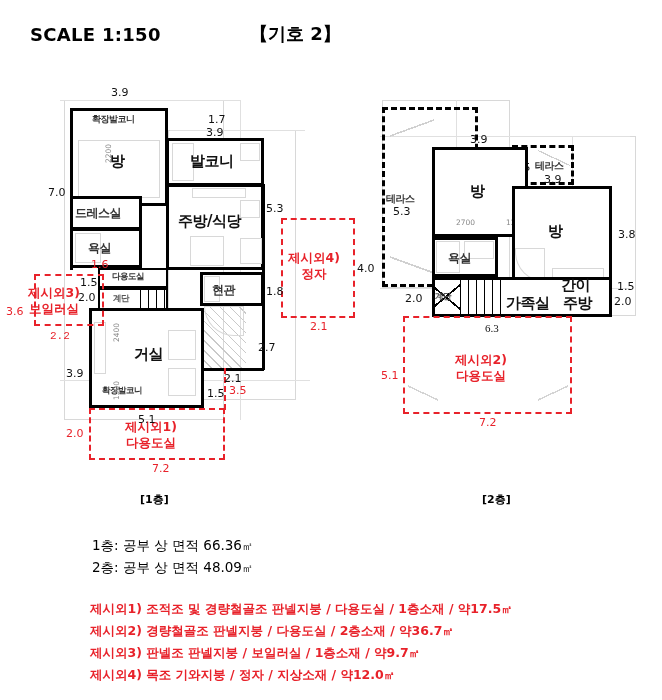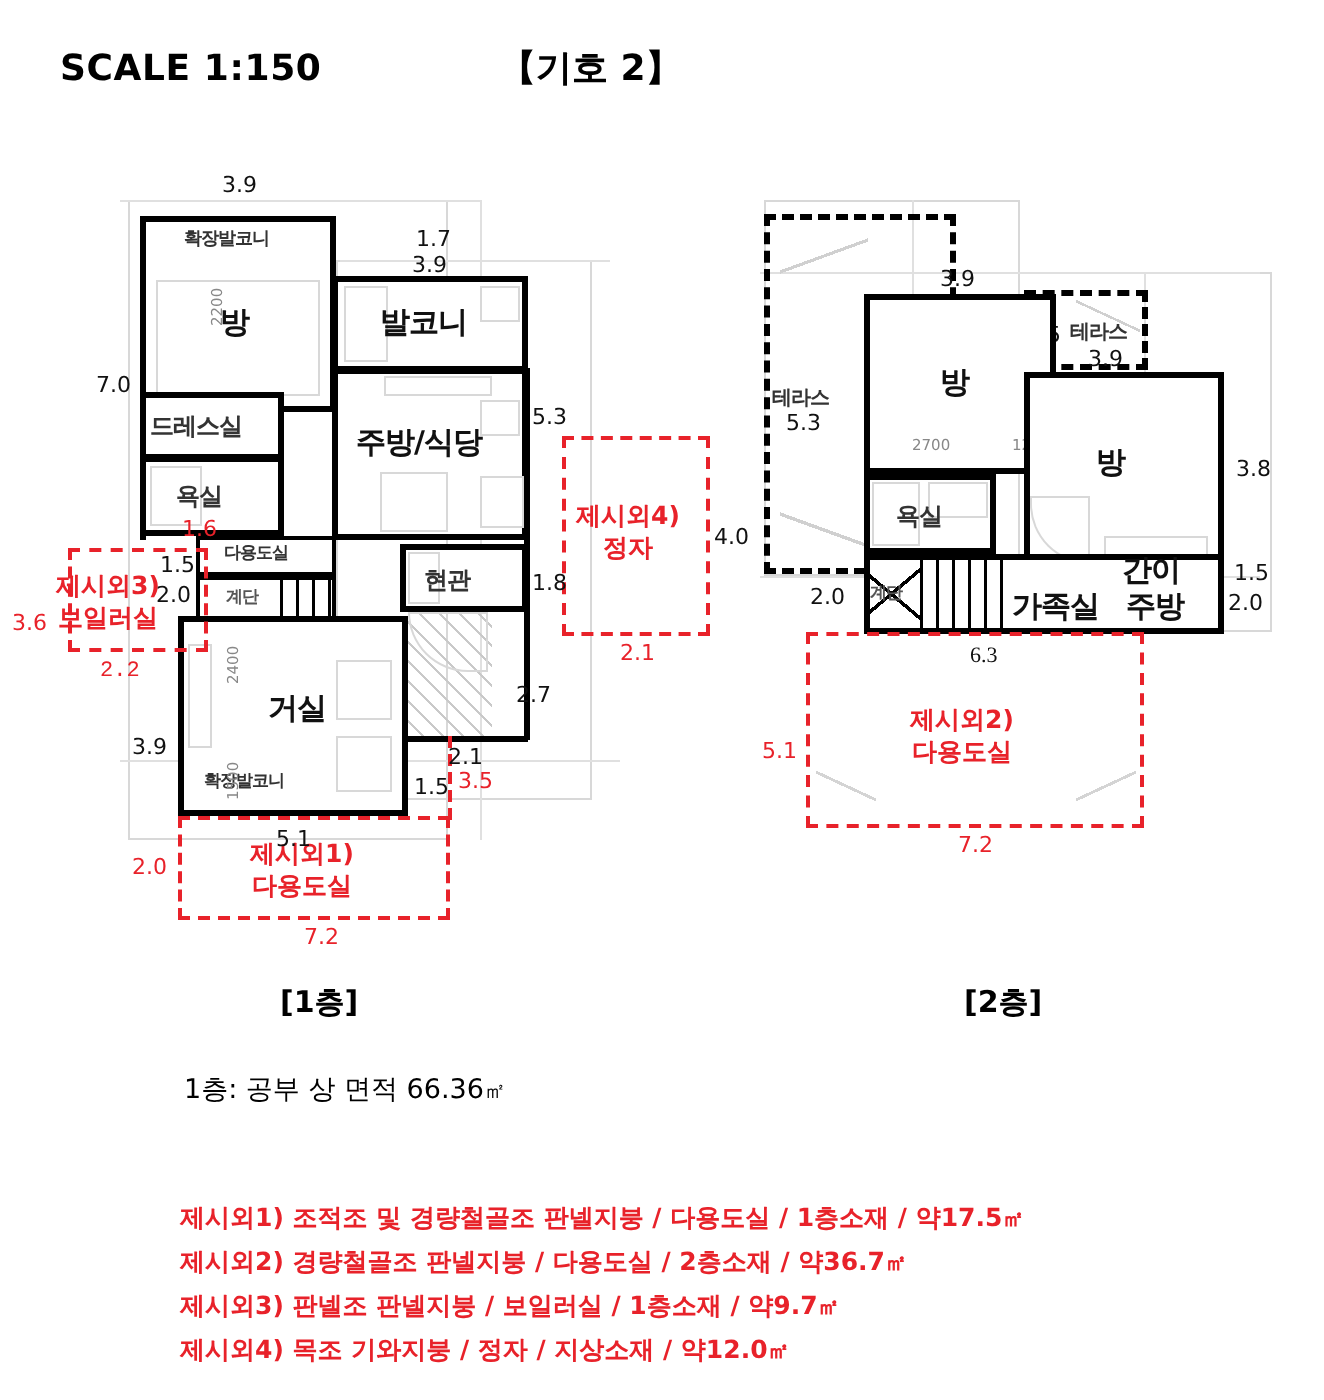--- a/index.html
+++ b/index.html
@@ -104,21 +104,21 @@
       repeating-linear-gradient(to right,
         #000 0px, #000 1.5px, transparent 1.5px, transparent 8px);
   }
   .hatch45 {
     background:
       repeating-linear-gradient(45deg,
         #c9c9c9 0px, #c9c9c9 1px, transparent 1px, transparent 7px);
   }
 
   .floor-caption {
-    font-size: 15px;
+    font-size: 11px;
     font-weight: bold;
   }
 
   
   #area-block {
     left: 92px; top: 534px;
     font-size: 13.5px;
     font-weight: normal;
     line-height: 1.65;
   }
@@ -304,20 +304,23 @@
   <div class="abs dim" style="left:257px;top:280px;">1.5</div>
   <div class="abs dim" style="left:254px;top:295px;">2.0</div>
 
   <div class="abs floor-caption" style="left:122px;top:492px;">[2층]</div>
 </div>
 
 <div class="abs" id="area-block">
   <div>
     <span>1층: 공부 상 면적 66.36</span><span class="unit">㎡</span>
   </div>
+  <div>
+    <span>2층: 공부 상 면적 48.09</span><span class="unit">㎡</span>
+  </div>
 </div>
 
 <div class="abs" id="legend-block">
   <div>
     <span>제시외1) 조적조 및 경량철골조 판넬지붕 / 다용도실 / 1층소재 / 약17.5</span><span class="unit">㎡</span>
   </div>
   <div>
     <span>제시외2) 경량철골조 판넬지붕 /  다용도실 / 2층소재 / 약36.7</span><span class="unit">㎡</span>
   </div>
   <div>

